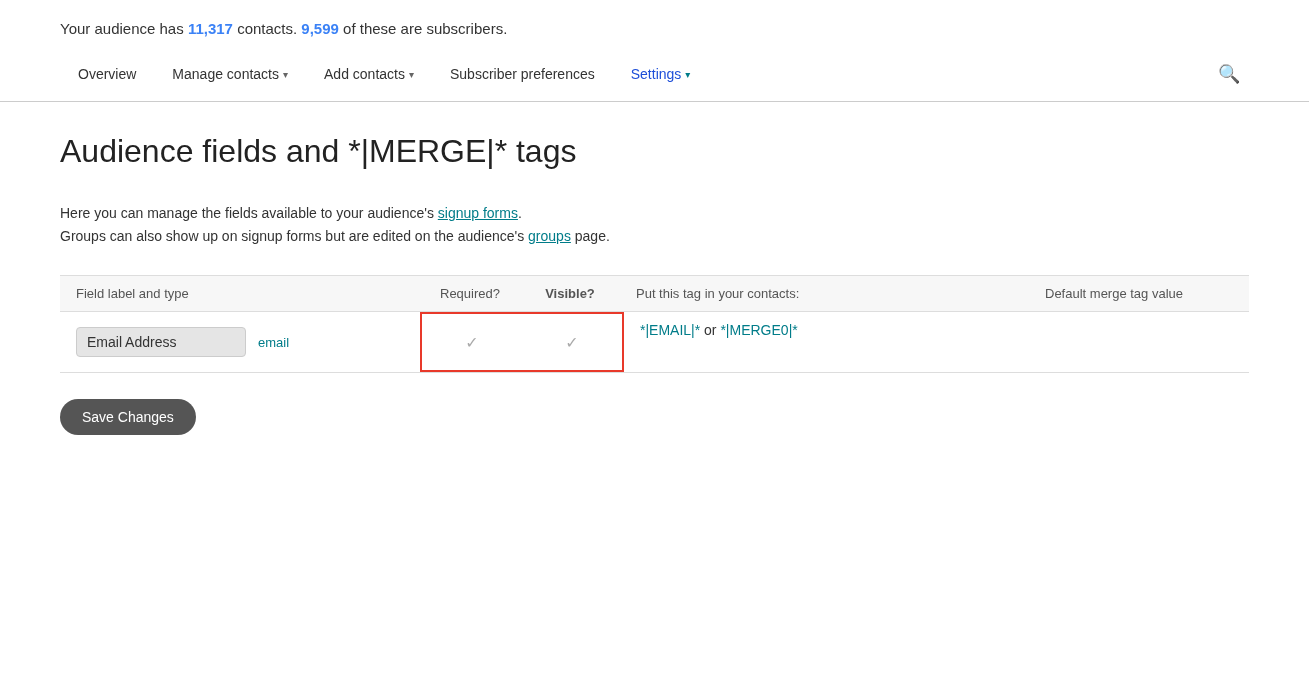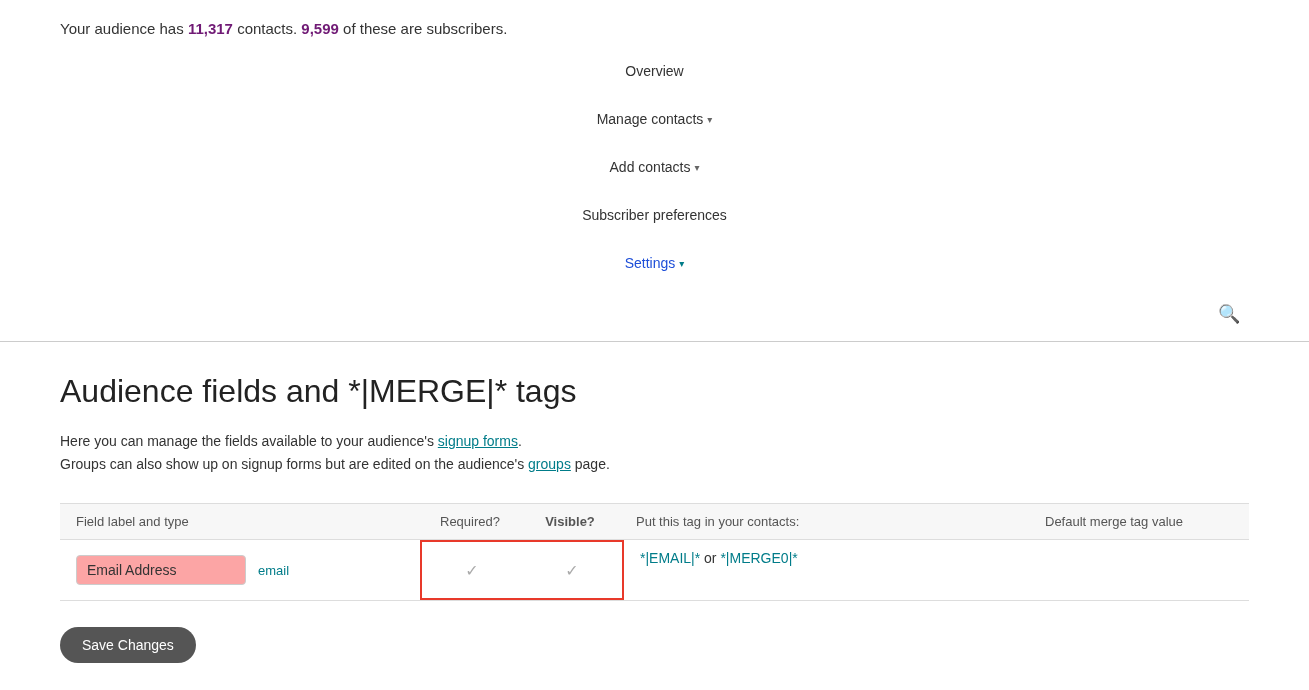--- a/index.html
+++ b/index.html
@@ -9,29 +9,28 @@
       color: #333;
       background: #fff;
     }
 
     .top-bar {
       padding: 20px 60px 10px 60px;
       font-size: 15px;
       color: #333;
     }
 
-    .top-bar .count-teal { color: #701a75; font-weight: 600; }
+    .top-bar .count-teal { color: #3b82f6; font-weight: 600; }
 
     .nav-bar {
       display: flex;
       align-items: center;
       padding: 0 60px;
       border-bottom: 1px solid #ccc;
       gap: 0;
-      flex-direction: column;
     }
 
     .nav-item {
       padding: 16px 18px;
       font-size: 14px;
       color: #333;
       cursor: pointer;
       white-space: nowrap;
       display: flex;
       align-items: center;
@@ -55,21 +54,21 @@
     }
 
     .main-content {
       padding: 30px 60px 40px 60px;
     }
 
     .page-title {
       font-size: 32px;
       font-weight: 400;
       color: #222;
-      margin-bottom: 20px;
+      margin-bottom: 32px;
       line-height: 1.2;
     }
 
     .description {
       font-size: 14px;
       color: #333;
       line-height: 1.6;
       margin-bottom: 28px;
     }
 
@@ -135,21 +134,21 @@
       gap: 12px;
     }
 
     .field-input {
       border: 1px solid #ccc;
       border-radius: 4px;
       padding: 6px 10px;
       font-size: 14px;
       color: #333;
       width: 170px;
-      background: #fca5a5;
+      background: #e5e5e5;
     }
 
     .field-type {
       color: #007c89;
       font-size: 13px;
     }
 
     
     .highlighted-cols {
       display: flex;

